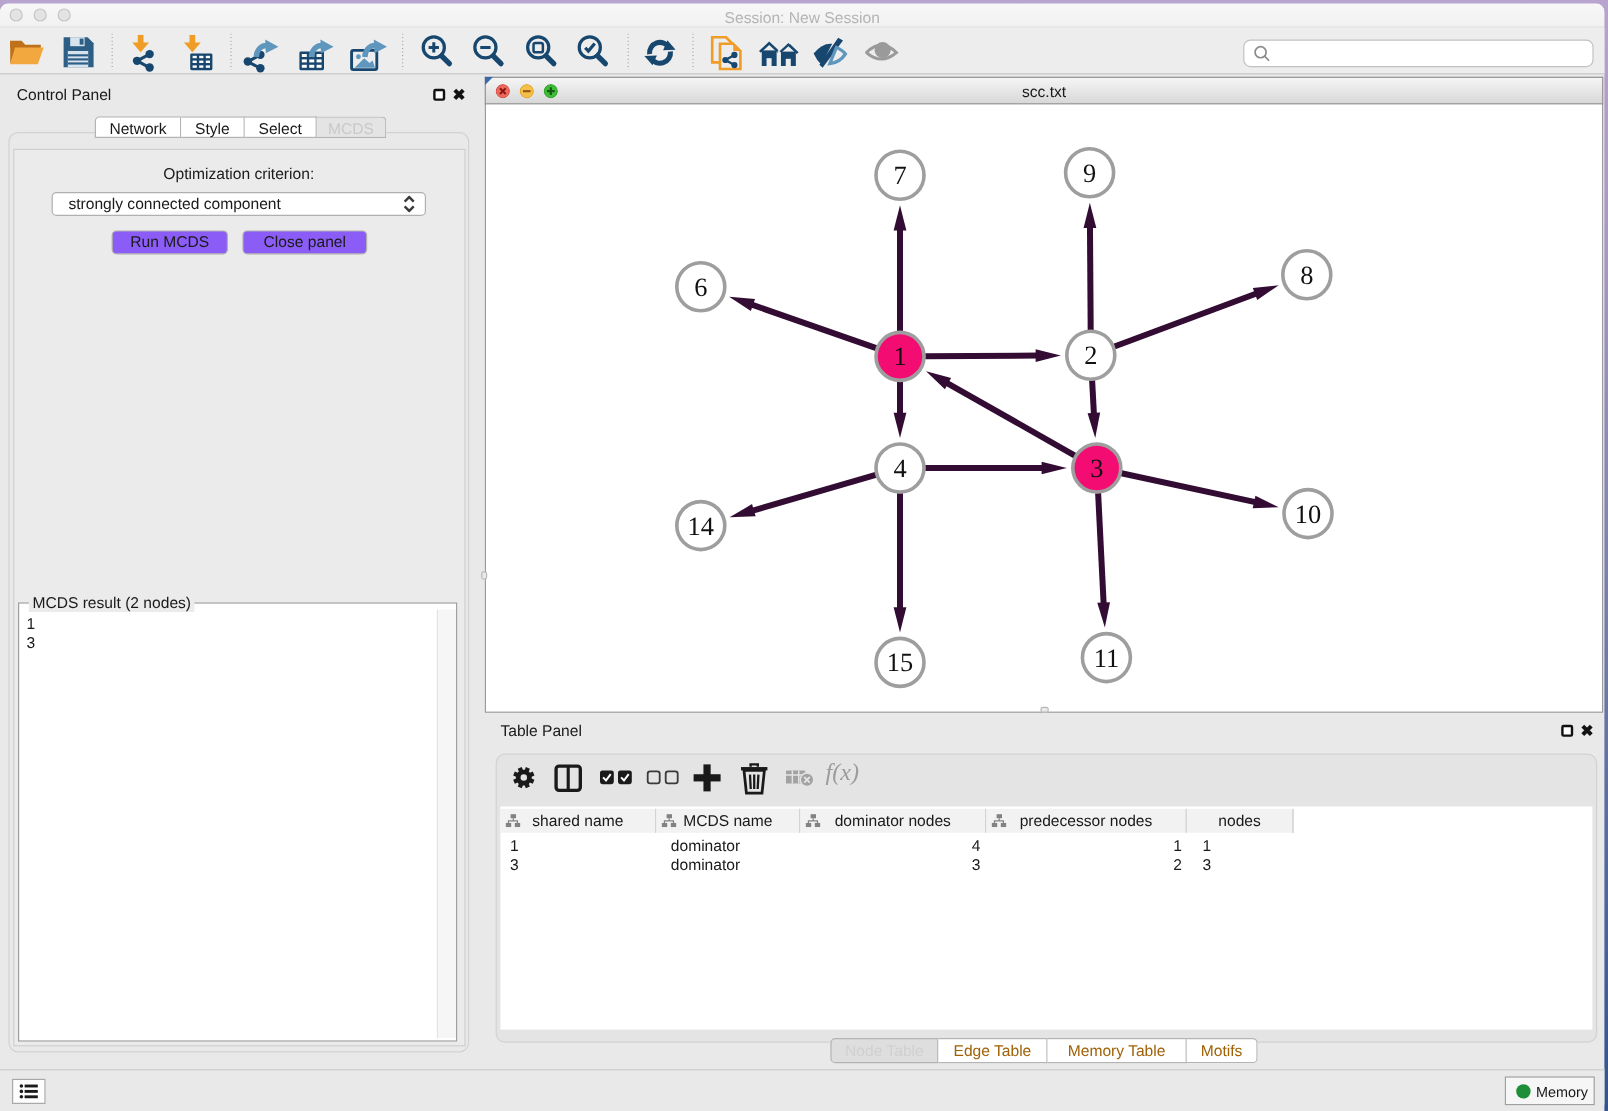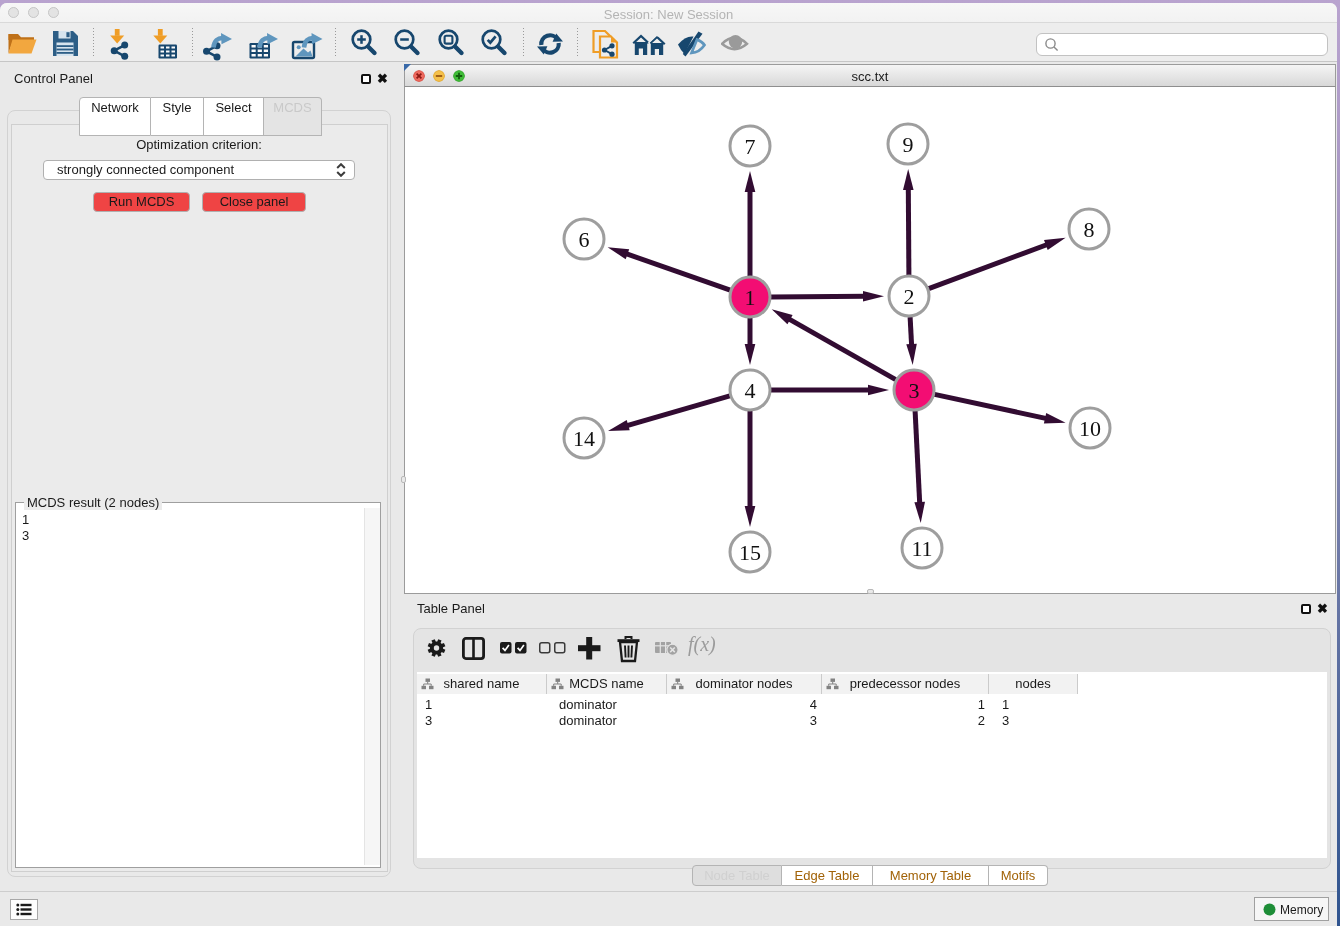--- a/index.html
+++ b/index.html
@@ -9,26 +9,26 @@
 .tl{position:absolute;width:11px;height:11px;border-radius:50%;background:#e3e3e3;border:1px solid #c6c6c6;top:7px}
 .title{position:absolute;top:7px;left:0;width:1337px;text-align:center;font-size:13px;color:#b4b4b4}
 .toolbar{position:absolute;left:0;top:23px;width:1337px;height:39px;background:#ededed;border-bottom:1px solid #c6c6c6}
 .sep{position:absolute;top:28px;height:30px;width:1px;background-image:linear-gradient(#9a9a9a 33%,rgba(0,0,0,0) 0%);background-size:1px 3px}
 .ticon{position:absolute}
 .search{position:absolute;left:1036px;top:33px;width:292px;height:23px;background:#fff;border:1px solid #c2c2c2;border-radius:6px}
 .cp-head{position:absolute;left:14px;top:71px;font-size:13px;color:#1a1a1a}
 .tp-head{position:absolute;left:417px;top:601px;font-size:13px;color:#1a1a1a}
 .flbtn{position:absolute;width:10px;height:10px;border:2px solid #111;border-radius:2px;background:#fff}
 .xbtn{position:absolute;font-size:13px;font-weight:bold;color:#111}
-.tab{position:absolute;top:97px;height:39px;background:#fff;border:1px solid #b4b4b4;font-size:13px;color:#1a1a1a;text-align:center;line-height:19px}
+.tab{position:absolute;top:97px;height:18px;background:#fff;border:1px solid #b4b4b4;font-size:13px;color:#1a1a1a;text-align:center;line-height:19px}
 .panel{position:absolute;left:7px;top:110px;width:384px;height:767px;background:#e9e9e9;border:1px solid #d2d2d2;border-radius:8px}
 .panel2{position:absolute;left:11px;top:124px;width:377px;height:748px;background:#ebebeb;border:1px solid #cfcfcf}
 .ocl{position:absolute;left:0;top:137px;width:398px;text-align:center;font-size:13px;color:#1a1a1a}
 .dd{position:absolute;left:43px;top:160px;width:312px;height:20px;background:#fff;border:1px solid #b0b0b0;border-radius:4px;font-size:13px;color:#1a1a1a;line-height:18px;padding-left:13px}
-.btn{position:absolute;top:192px;height:20px;background:#ef4444;border:1px solid #b0b0b0;border-radius:4px;font-size:13px;color:#1a1a1a;text-align:center;line-height:18px}
+.btn{position:absolute;top:192px;height:20px;background:#8b5cf6;border:1px solid #b0b0b0;border-radius:4px;font-size:13px;color:#1a1a1a;text-align:center;line-height:18px}
 .fs{position:absolute;left:15px;top:502px;width:366px;height:366px;border:1px solid #9f9f9f;background:#fff}
 .fsleg{position:absolute;left:24px;top:495px;background:#ebebeb;font-size:13px;color:#1a1a1a;padding:0 3px}
 .fstxt{position:absolute;left:22px;top:512px;font-size:13px;color:#1a1a1a;line-height:16px}
 .fssb{position:absolute;left:364px;top:508px;width:16px;height:357px;background:#f6f6f6;border-left:1px solid #e4e4e4}
 .netwin{position:absolute;left:404px;top:64px;width:932px;height:530px;border:1px solid #9b9b9b;background:#fff}
 .nettb{position:absolute;left:404px;top:64px;width:932px;height:23px;background:linear-gradient(#f5f5f5,#d8d8d8);border:1px solid #9b9b9b;border-bottom:1px solid #8e8e8e}
 .nettitle{position:absolute;left:404px;top:69px;width:932px;text-align:center;font-size:13px;color:#1a1a1a}
 .light{position:absolute;top:70px;width:12px;height:12px;border-radius:50%}
 .grip{position:absolute;background:#e9e9e9;border:1px solid #b8b8b8;border-radius:2px}
 .tpbox{position:absolute;left:413px;top:628px;width:918px;height:241px;background:#e4e4e4;border:1px solid #d2d2d2;border-radius:8px}

